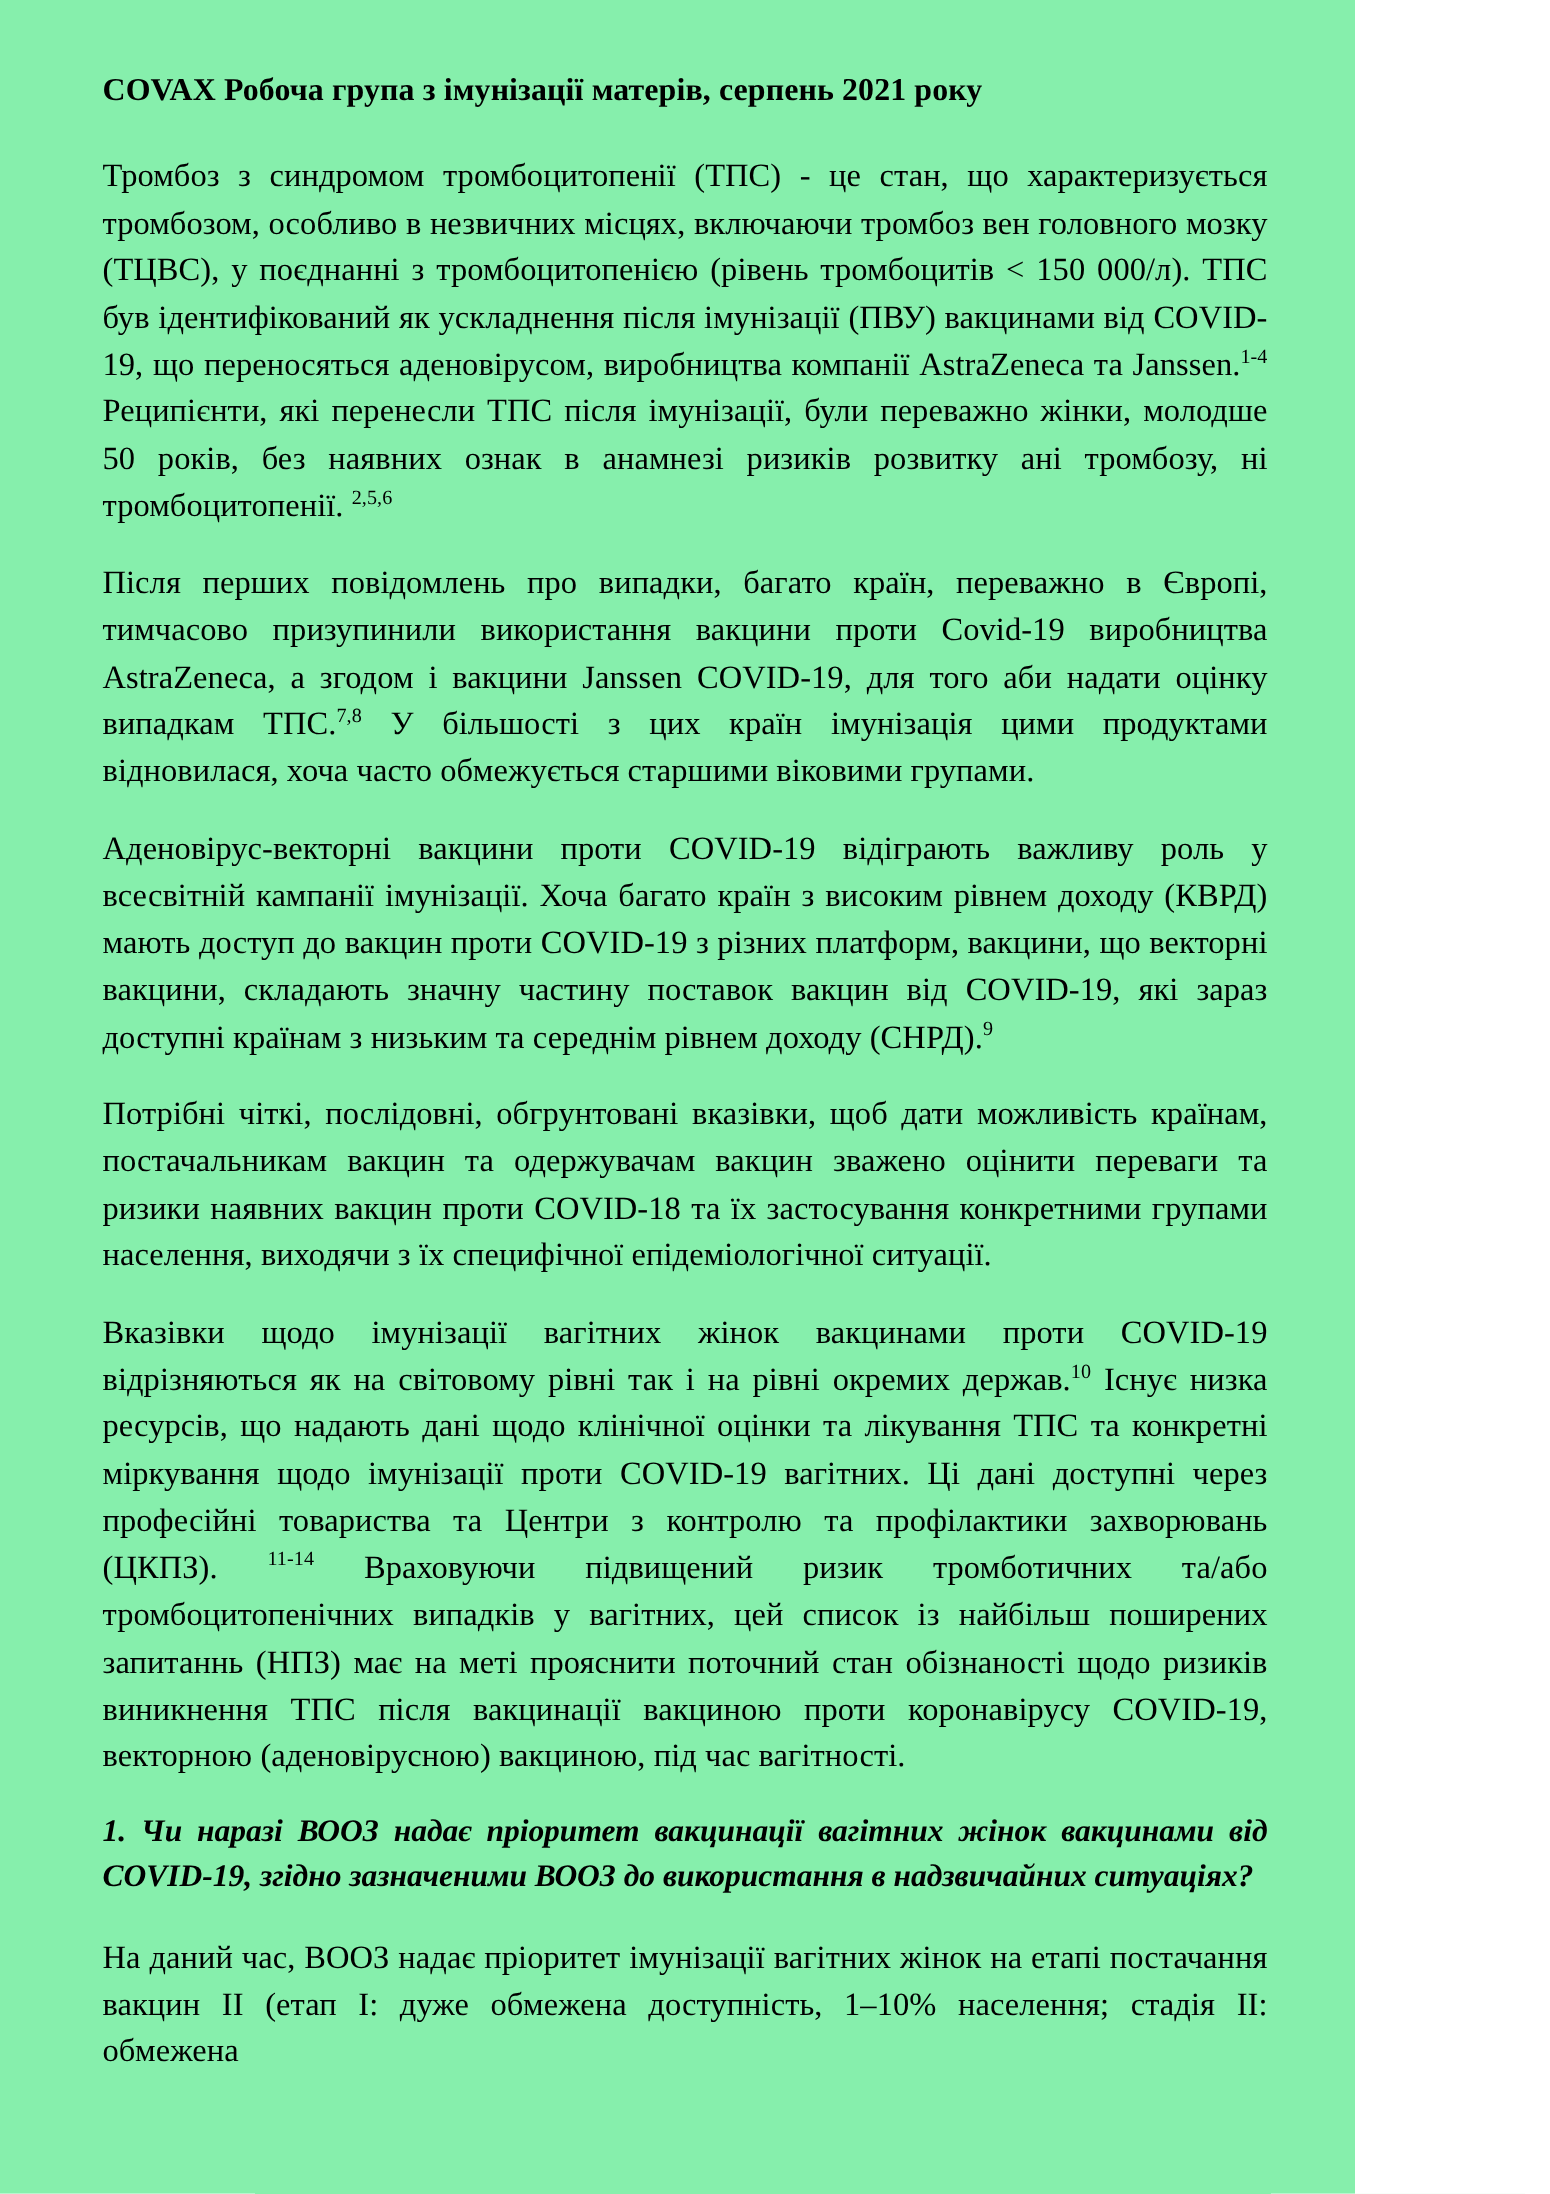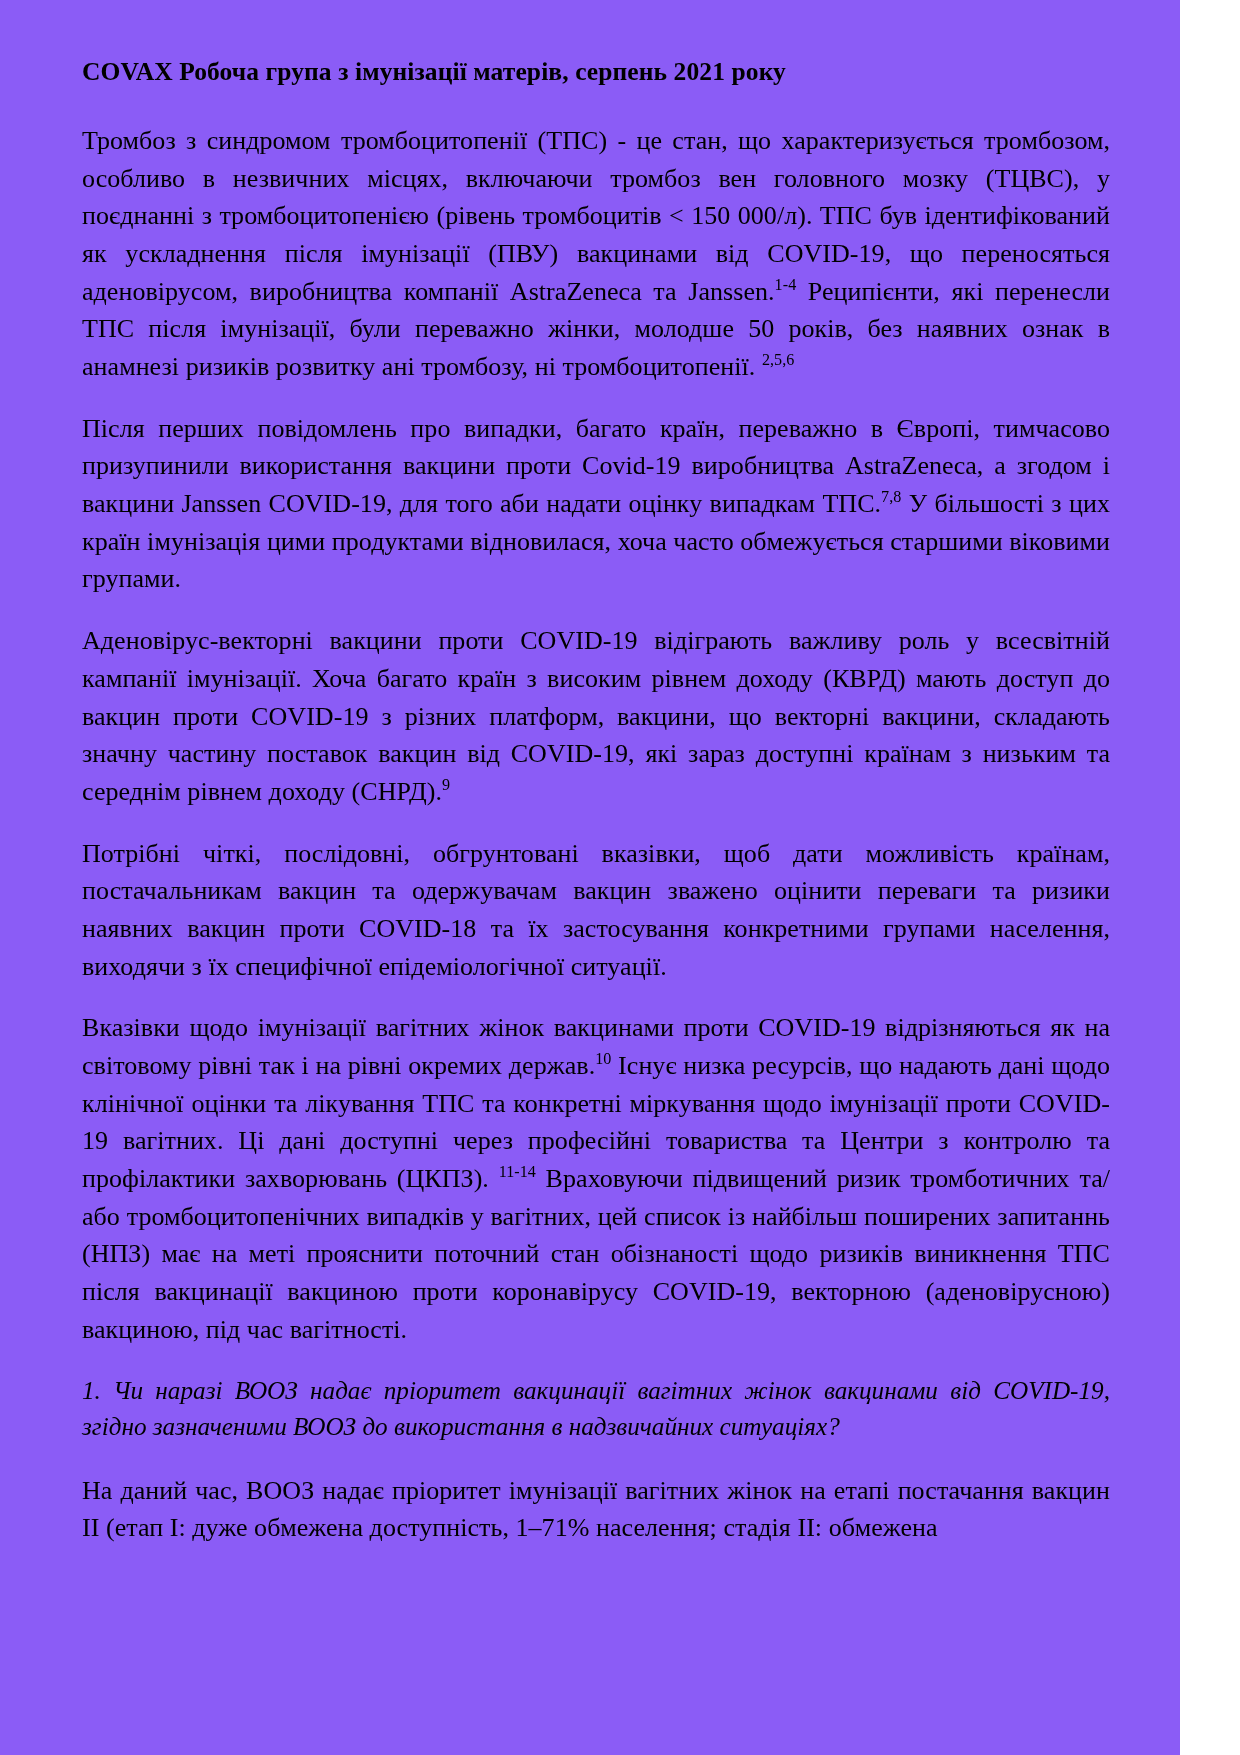--- a/index.html
+++ b/index.html
@@ -10,25 +10,25 @@
   }
   body {
     width: 1240px;
     height: 1755px;
     font-family: "Liberation Serif", "DejaVu Serif", serif;
     color: #000000;
     -webkit-font-smoothing: antialiased;
   }
   .page {
     position: relative;
-    width: 1180px;
+    width: 1084px;
     height: 1755px;
     box-sizing: border-box;
     padding: 56px 70px 0 82px;
-    background: #8b5cf6;
+    background: #86efac;
     overflow: hidden;
   }
   .doc-title {
     font-size: 25.5px;
     font-weight: bold;
     line-height: 1.25;
     margin: 0 0 34px 0;
     letter-spacing: 0.1px;
     text-align: left;
   }
@@ -45,21 +45,21 @@
   .para {
     font-size: 26px;
     line-height: 1.45;
     text-align: justify;
     text-justify: inter-word;
     margin: 0 0 24px 0;
     letter-spacing: 0.05px;
   }
   .section-heading {
     font-size: 25.2px;
-    font-weight: normal;
+    font-weight: bold;
     font-style: italic;
     line-height: 1.45;
     text-align: justify;
     text-justify: inter-word;
     margin: 0 0 26px 0;
   }
   .para:last-child {
     margin-bottom: 0;
   }
   sup {
@@ -81,15 +81,15 @@
   <p class="para"><span>Після перших повідомлень про випадки, багато країн, переважно в Європі, тимчасово призупинили використання вакцини проти Covid-19 виробництва AstraZeneca, а згодом і вакцини Janssen COVID-19, для того аби надати оцінку випадкам ТПС.</span><sup>7,8</sup><span> У більшості з цих країн імунізація цими продуктами відновилася, хоча часто обмежується старшими віковими групами.</span></p>
 
   <p class="para"><span>Аденовірус-векторні вакцини проти COVID-19 відіграють важливу роль у всесвітній кампанії імунізації. Хоча багато країн з високим рівнем доходу (КВРД) мають доступ до вакцин проти COVID-19 з різних платформ, вакцини, що векторні вакцини, складають значну частину поставок вакцин від COVID-19, які зараз доступні країнам з низьким та середнім рівнем доходу (СНРД).</span><sup>9</sup><span></span></p>
 
   <p class="para"><span>Потрібні чіткі, послідовні, обгрунтовані вказівки, щоб дати можливість країнам, постачальникам вакцин та одержувачам вакцин зважено оцінити переваги та ризики наявних вакцин проти COVID-18 та їх застосування конкретними групами населення, виходячи з їх специфічної епідеміологічної ситуації.</span></p>
 
   <p class="para"><span>Вказівки щодо імунізації вагітних жінок вакцинами проти COVID-19 відрізняються як на світовому рівні так і на рівні окремих держав.</span><sup>10</sup><span> Існує  низка ресурсів, що надають дані щодо клінічної оцінки та лікування ТПС та конкретні міркування щодо імунізації проти COVID-19 вагітних. Ці дані доступні через професійні товариства та Центри з контролю та профілактики захворювань (ЦКПЗ). </span><sup>11-14</sup><span> Враховуючи підвищений ризик тромботичних та/або тромбоцитопенічних випадків у вагітних, цей список із найбільш поширених запитаннь (НПЗ) має на меті прояснити поточний стан обізнаності щодо ризиків виникнення ТПС після вакцинації вакциною проти коронавірусу COVID-19, векторною (аденовірусною) вакциною, під час вагітності.</span></p>
 
   <p class="section-heading">1. Чи наразі ВООЗ надає пріоритет вакцинації вагітних жінок вакцинами від COVID-19, згідно зазначеними ВООЗ до використання в надзвичайних ситуаціях?</p>
 
-  <p class="para">На даний час, ВООЗ надає пріоритет імунізації вагітних жінок на етапі постачання вакцин II (етап I: дуже обмежена доступність, 1–71% населення; стадія II: обмежена</p>
+  <p class="para">На даний час, ВООЗ надає пріоритет імунізації вагітних жінок на етапі постачання вакцин II (етап I: дуже обмежена доступність, 1–10% населення; стадія II: обмежена</p>
 
 </div>
 
 </body></html>

